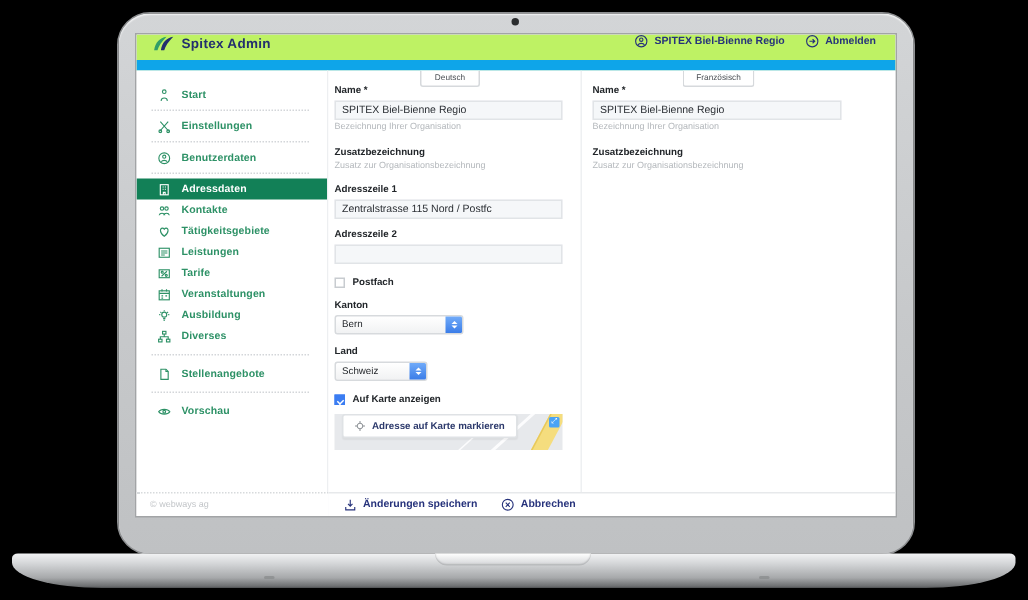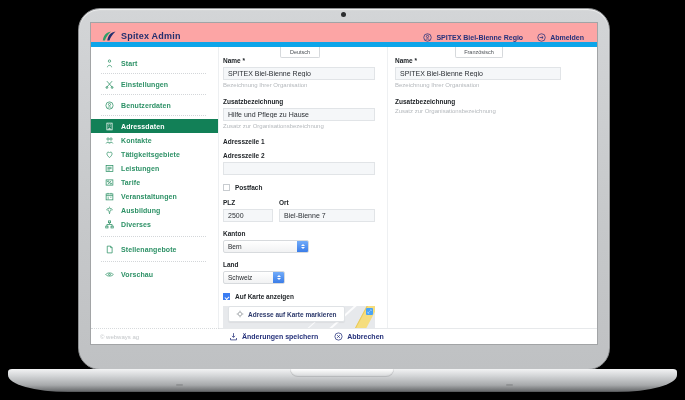--- a/index.html
+++ b/index.html
@@ -12,22 +12,22 @@
   .cam{position:absolute;left:262px;top:3px;width:5px;height:5px;border-radius:50%;background:#2b2d2f;}
   .app{position:absolute;left:12px;top:14px;width:506px;height:321px;background:#fff;
        box-shadow:0 0 0 1px #a2a4a6;overflow:hidden;}
   .base{position:absolute;left:8px;top:369px;width:669px;height:23px;
         border-radius:4px 4px 60px 60px / 3px 3px 17px 17px;
         background:linear-gradient(180deg,#f2f3f4 0%,#d3d5d7 30%,#a7a9ab 70%,#6c6e70 95%,#4c4e50 100%);}
   .notch{position:absolute;left:282px;top:0;width:104px;height:8px;border-radius:0 0 8px 8px;
          background:linear-gradient(180deg,#ffffff,#d2d4d6);box-shadow:inset 0 -1px 1px #b4b6b8;}
   .dimple{position:absolute;top:15px;width:7px;height:2px;border-radius:2px;background:#8b8d8f;opacity:.8;}
   
-  .topbar{position:absolute;left:0;top:0;width:100%;height:24px;background:#fca5a5;
-          border-bottom:5px solid #0ea5e9;display:flex;align-items:flex-end;justify-content:space-between;box-sizing:border-box;}
+  .topbar{position:absolute;left:0;top:0;width:100%;height:24px;background:#bef264;
+          border-bottom:7px solid #0ea5e9;display:flex;align-items:flex-start;justify-content:space-between;box-sizing:border-box;}
   .brand{display:flex;align-items:center;gap:4px;padding-left:11px;}
   .brand svg{width:15px;height:12px;}
   .brand span{font-size:9px;font-weight:700;color:#232f6e;letter-spacing:.2px;}
   .top-right{display:flex;align-items:center;gap:14px;padding-right:13px;}
   .top-right .grp{display:flex;align-items:center;gap:4px;cursor:pointer;}
   .top-right .grp span{font-size:7px;font-weight:700;color:#26327b;}
   .top-right svg{width:9px;height:9px;}
   
   .sidebar{position:absolute;left:0;top:24px;bottom:0;width:128px;background:#fff;
            border-right:1px solid #edeff1;box-sizing:border-box;padding-top:9px;}
@@ -265,43 +265,33 @@
         <div class="col-divider"></div>
         <div class="tab tab-de">Deutsch</div>
         <div class="tab tab-fr">Französisch</div>
 
         <section class="col col-de">
           <div class="flabel">Name *</div>
           <input class="tinput" value="SPITEX Biel-Bienne Regio" style="">
           <div class="fhelp">Bezeichnung Ihrer Organisation</div>
 
           <div class="flabel">Zusatzbezeichnung</div>
-          <input class="tinput" value="Hilfe und Pflege zu Hause" style="">
           <div class="fhelp">Zusatz zur Organisationsbezeichnung</div>
 
           <div class="flabel m9">Adresszeile 1</div>
+          <input class="tinput" value="Zentralstrasse 115 Nord / Postfc" style="">
 
           <div class="flabel m7">Adresszeile 2</div>
           <input class="tinput" value="" style="">
 
           <div class="cbrow">
             <span class="cb"></span>
             <span class="cblbl">Postfach</span>
           </div>
 
-          <div class="row2">
-            <div class="zip">
-              <div class="flabel m8">PLZ</div>
-              <input class="tinput" value="2500" style="">
-            </div>
-            <div class="city">
-              <div class="flabel m8">Ort</div>
-              <input class="tinput" value="Biel-Bienne 7" style="">
-            </div>
-          </div>
 
           <div class="flabel m8">Kanton</div>
           <div class="sel sel-canton">
             <span class="sel-text">Bern</span>
             <span class="sel-btn">
                 <i class="up"></i>
                 <i class="dn"></i>
               </span>
           </div>
 

